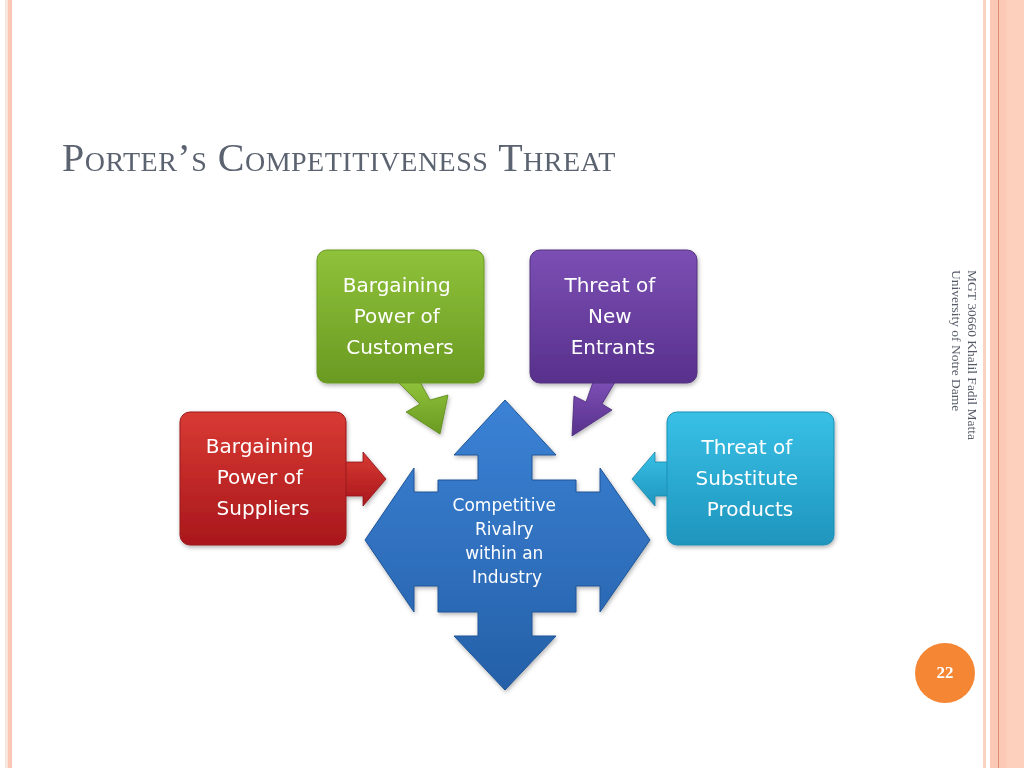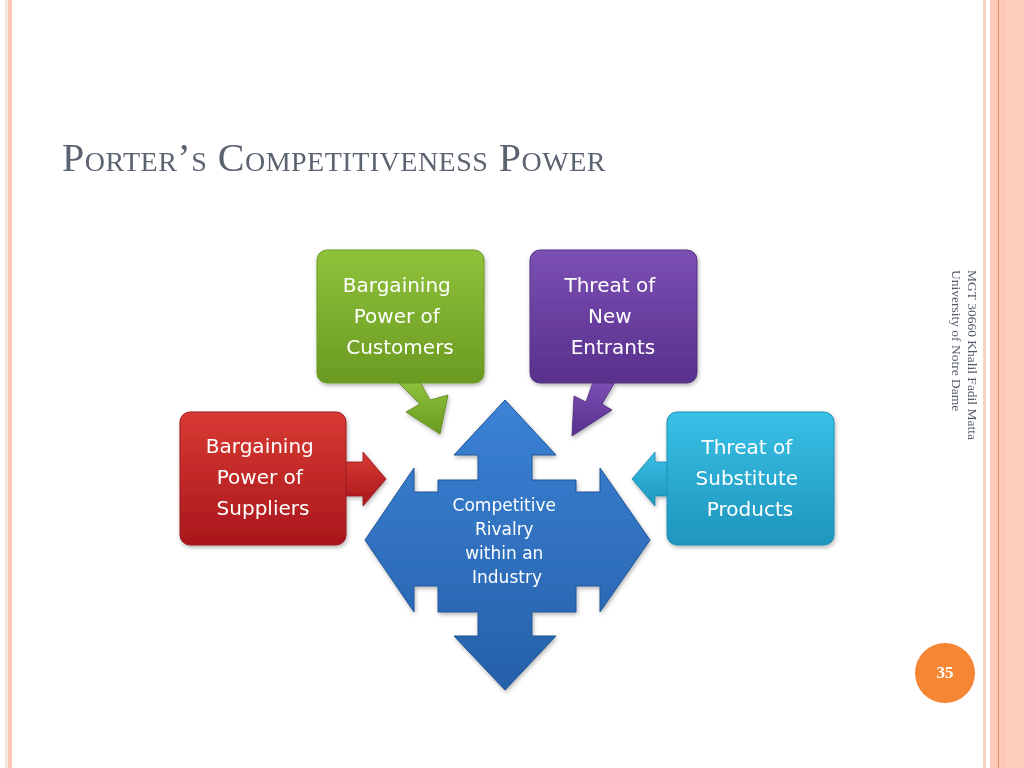--- a/index.html
+++ b/index.html
@@ -16,21 +16,21 @@
 <body>
 
 <div class="stripe" style="left:983px;width:3px;background:#fbd3c3;"></div>
 <div class="stripe" style="left:990px;width:16px;background:#fcc9b6;"></div>
 <div class="stripe" style="left:998px;width:1px;background:#e0906f;"></div>
 <div class="stripe" style="left:1006px;width:18px;background:#fdcfbd;"></div>
 
 <div class="stripe" style="left:5px;width:3px;background:#f8e7dc;"></div>
 <div class="stripe" style="left:8px;width:4px;background:#fcc7b5;"></div>
 
-<h1 class="title">Porter’s Competitiveness Power</h1>
+<h1 class="title">Porter’s Competitiveness Threat</h1>
 
 <svg class="diagram" width="1024" height="768" viewBox="0 0 1024 768">
   <defs>
     <linearGradient id="gBlue" x1="0" y1="0" x2="0" y2="1">
       <stop offset="0" stop-color="#3b82d6"></stop>
         <stop offset="1" stop-color="#2560a8"></stop>
     </linearGradient>
     <linearGradient id="gRed" x1="0" y1="0" x2="0" y2="1">
       <stop offset="0" stop-color="#d83a33"></stop>
         <stop offset="1" stop-color="#a9171c"></stop>
@@ -102,14 +102,14 @@
     <tspan x="750" y="516">Products</tspan>
   </text>
 </svg>
 
 <div class="footer-text">
   <div>MGT 30660 Khalil Fadil Matta</div>
   <div>University of Notre Dame</div>
 </div>
 
 <div class="page-badge">
-  <span>35</span>
+  <span>22</span>
 </div>
 
 </body></html>

